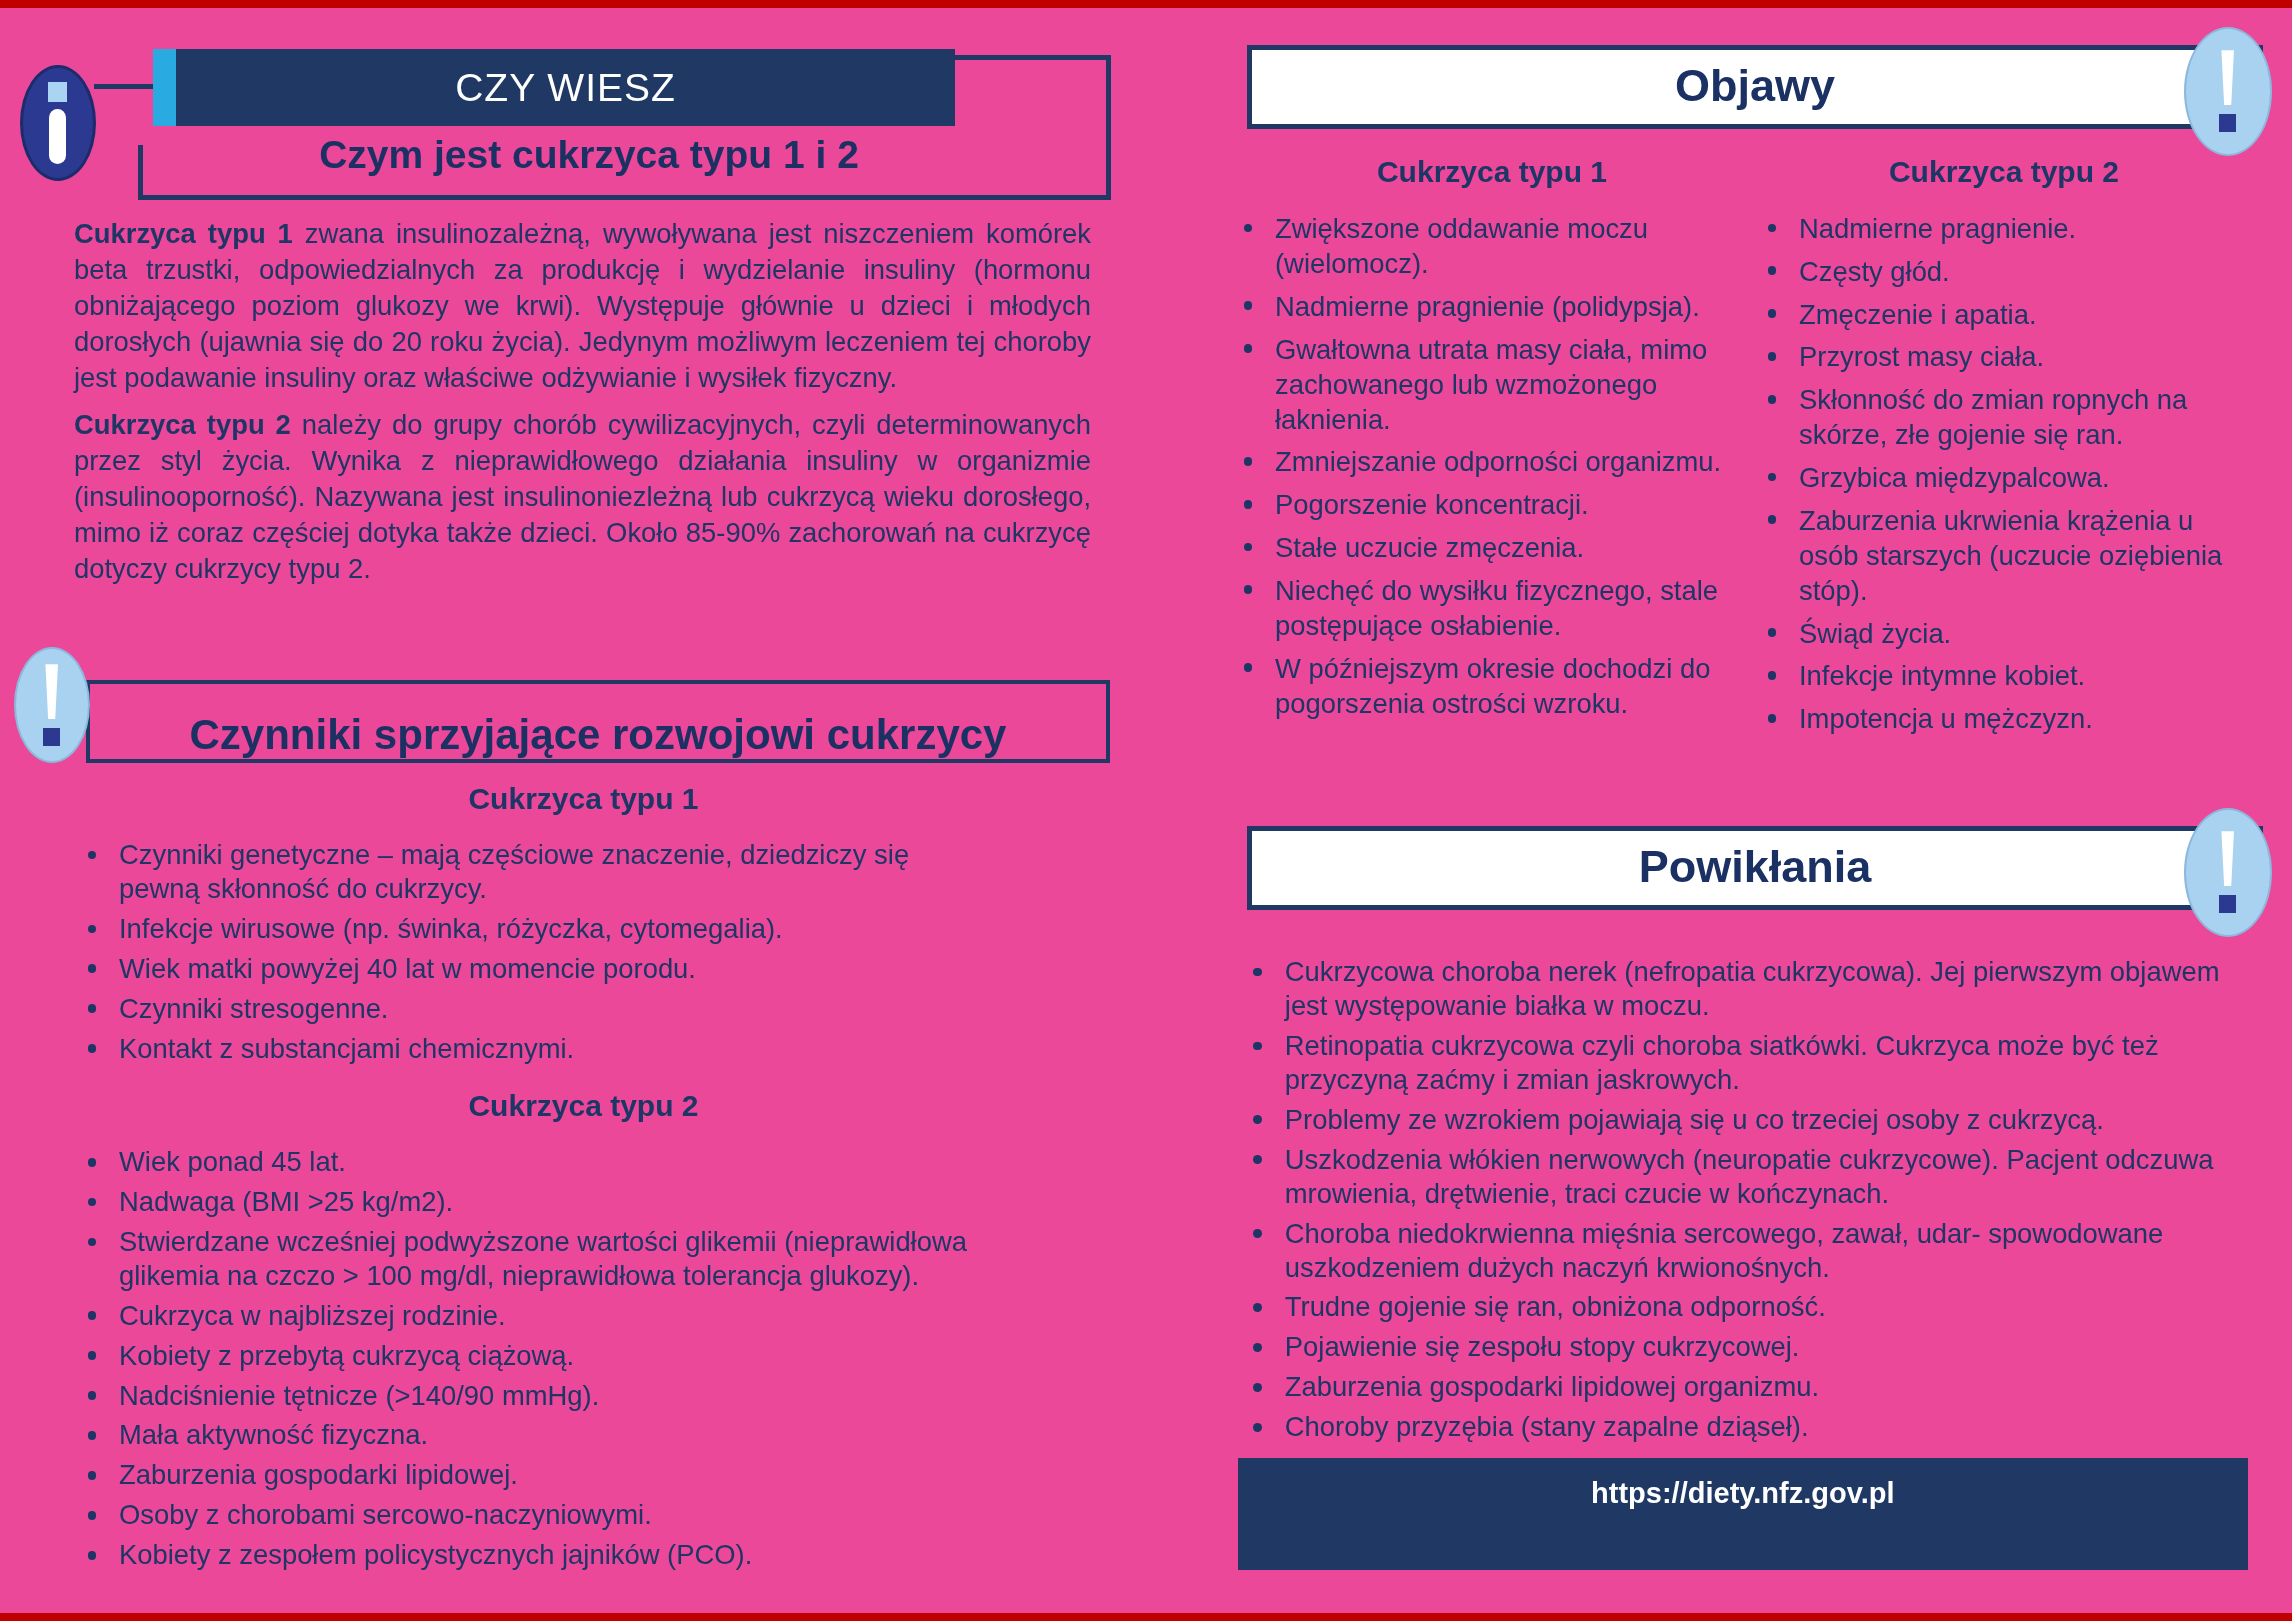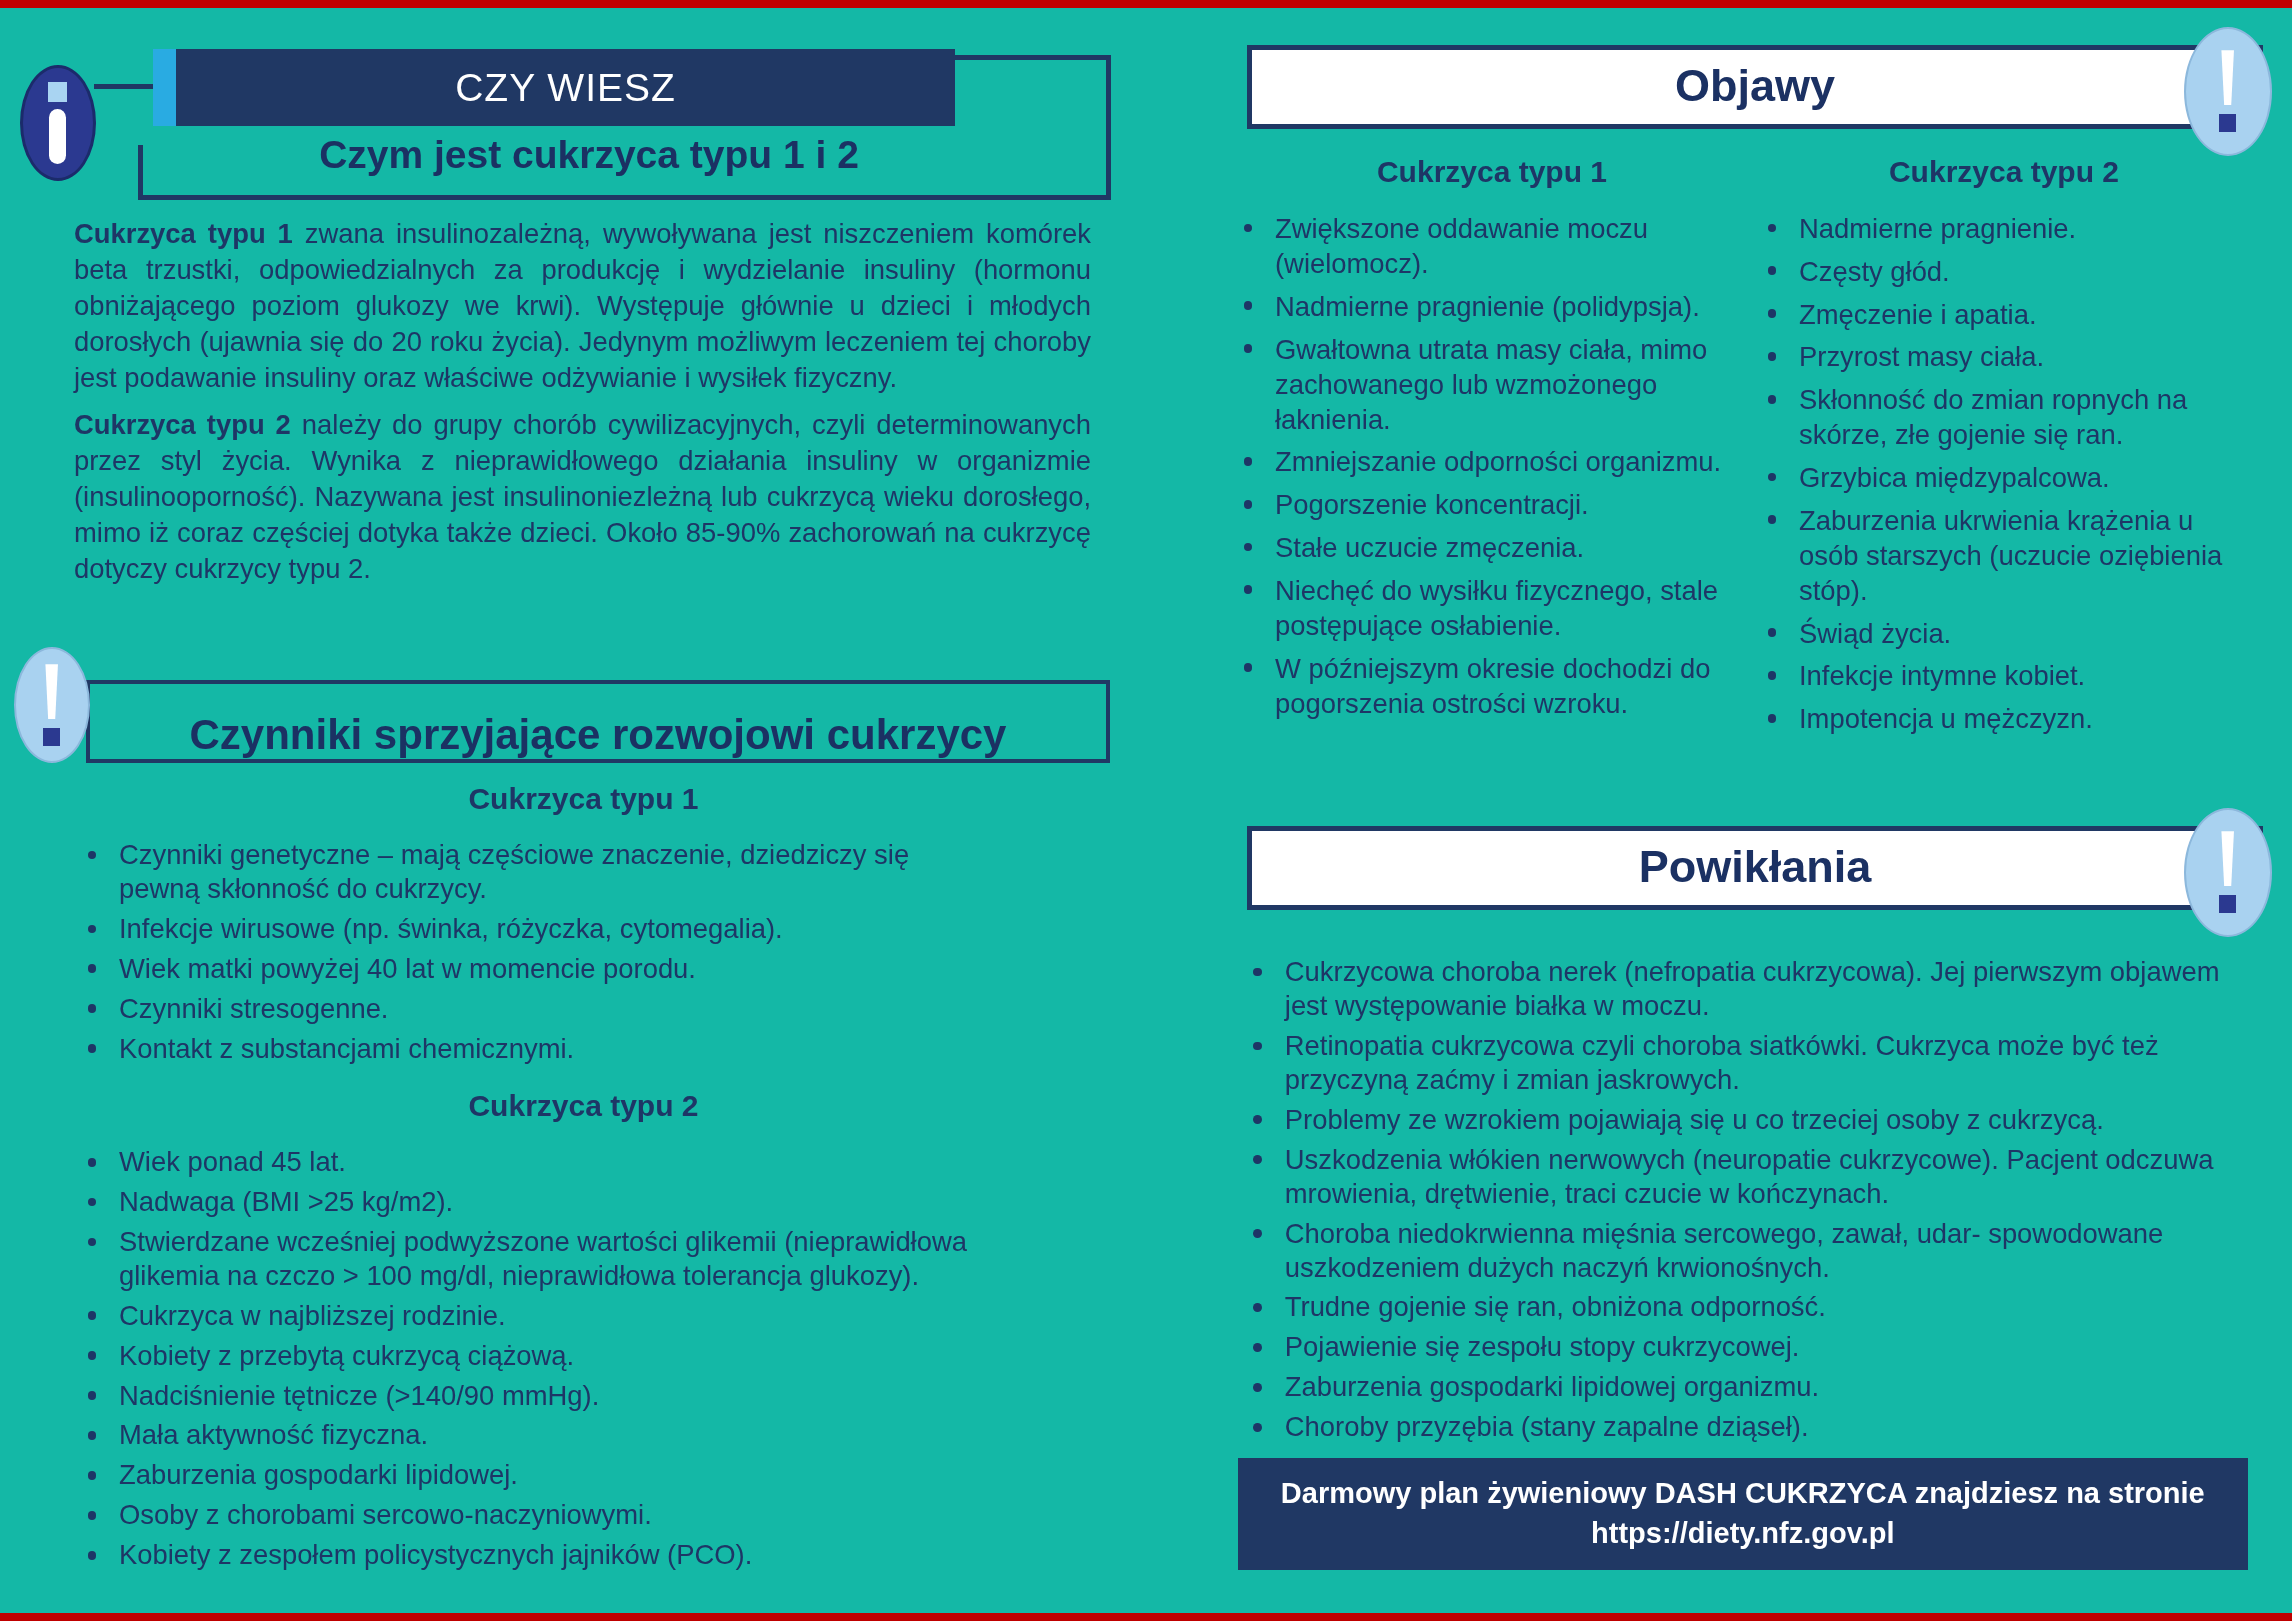--- a/index.html
+++ b/index.html
@@ -5,21 +5,21 @@
   * { box-sizing: border-box; margin: 0; padding: 0; }
   html, body { background: #ffffff; }
   body {
     font-family: "Liberation Sans", "DejaVu Sans", sans-serif;
     color: #1E3666;
   }
   .page {
     position: relative;
     width: 2293px;
     height: 1621px;
-    background: #14b8a6;
+    background: #ec4899;
     overflow: hidden;
   }
   .edge { position: absolute; left: 0; width: 2293px; height: 7.8px; background: #C00000; }
   .edge.top { top: 0; }
   .edge.bottom { top: 1613px; }
 
   
   .info-icon {
     position: absolute; left: 19.6px; top: 65px; width: 76px; height: 116px;
     background: #2B3990; border: 3.9px solid #1B2B6B; border-radius: 50%;
@@ -283,19 +283,18 @@
         <li><span class="btx">Trudne gojenie się ran, obniżona odporność.</span></li>
 
         <li><span class="btx">Pojawienie się zespołu stopy cukrzycowej.</span></li>
 
         <li><span class="btx">Zaburzenia gospodarki lipidowej organizmu.</span></li>
 
         <li><span class="btx">Choroby przyzębia (stany zapalne dziąseł).</span></li>
       </ul>
 
     <div class="footer-box">
-      <div class="f-line">Darmowy plan żywieniowy DASH CUKRZYCA znajdziesz na stronie</div>
       <a class="f-link" href="#">https://diety.nfz.gov.pl</a>
     </div>
 
   </div>
 </div>
 
 
 </body></html>

